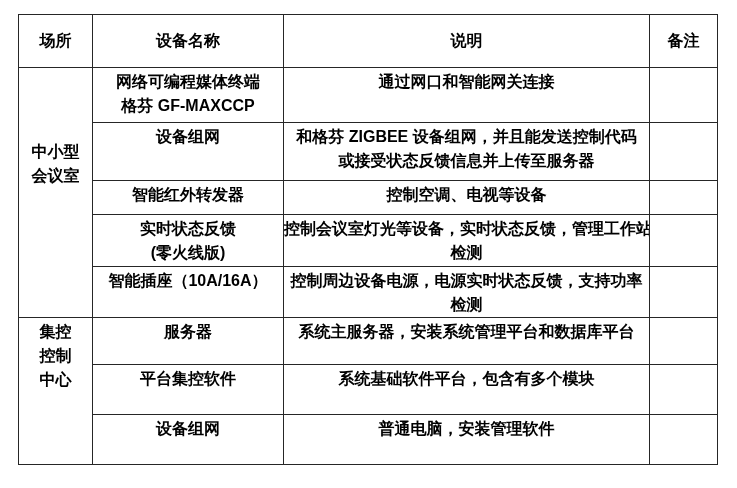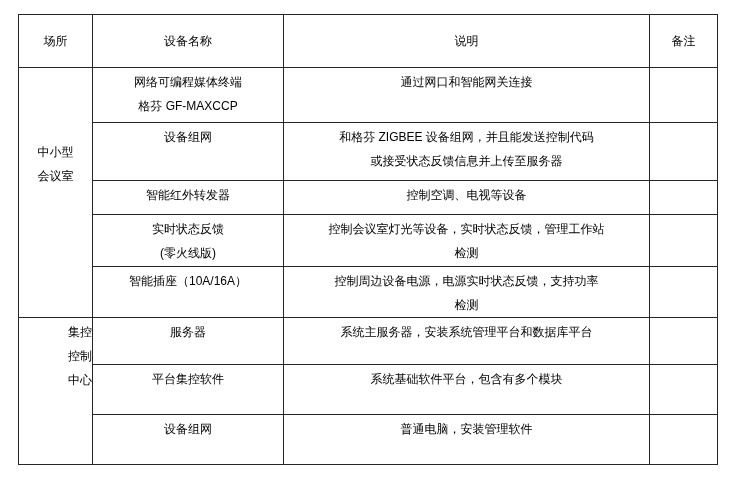--- a/index.html
+++ b/index.html
@@ -22,40 +22,39 @@
   }
   .spec-table col.c-location { width: 74px; }
   .spec-table col.c-name     { width: 191px; }
   .spec-table col.c-desc     { width: 366px; }
   .spec-table col.c-remark   { width: 68px; }
 
   .spec-table th, .spec-table td {
     border: 1.5px solid #262626;
     padding: 0;
     margin: 8px;
-    font-size: 12px;
-    font-weight: normal;
+    font-size: 16px;
+    font-weight: bold;
     line-height: 24px;
     text-align: center;
     vertical-align: top;
     overflow: hidden;
     background: #ffffff;
   }
   .spec-table th {
     vertical-align: middle;
   }
   .spec-table td.cell {
     padding-top: 2px;
   }
   .spec-table td.loc-meeting {
     padding-top: 72px;
   }
   .spec-table td.loc-center {
     padding-top: 2px;
-    text-align: right;
   }
   .line { white-space: nowrap; }
 </style>
 </head>
 <body>
 
 <div class="page">
   <table class="spec-table">
     <colgroup>
       <col class="c-location">

